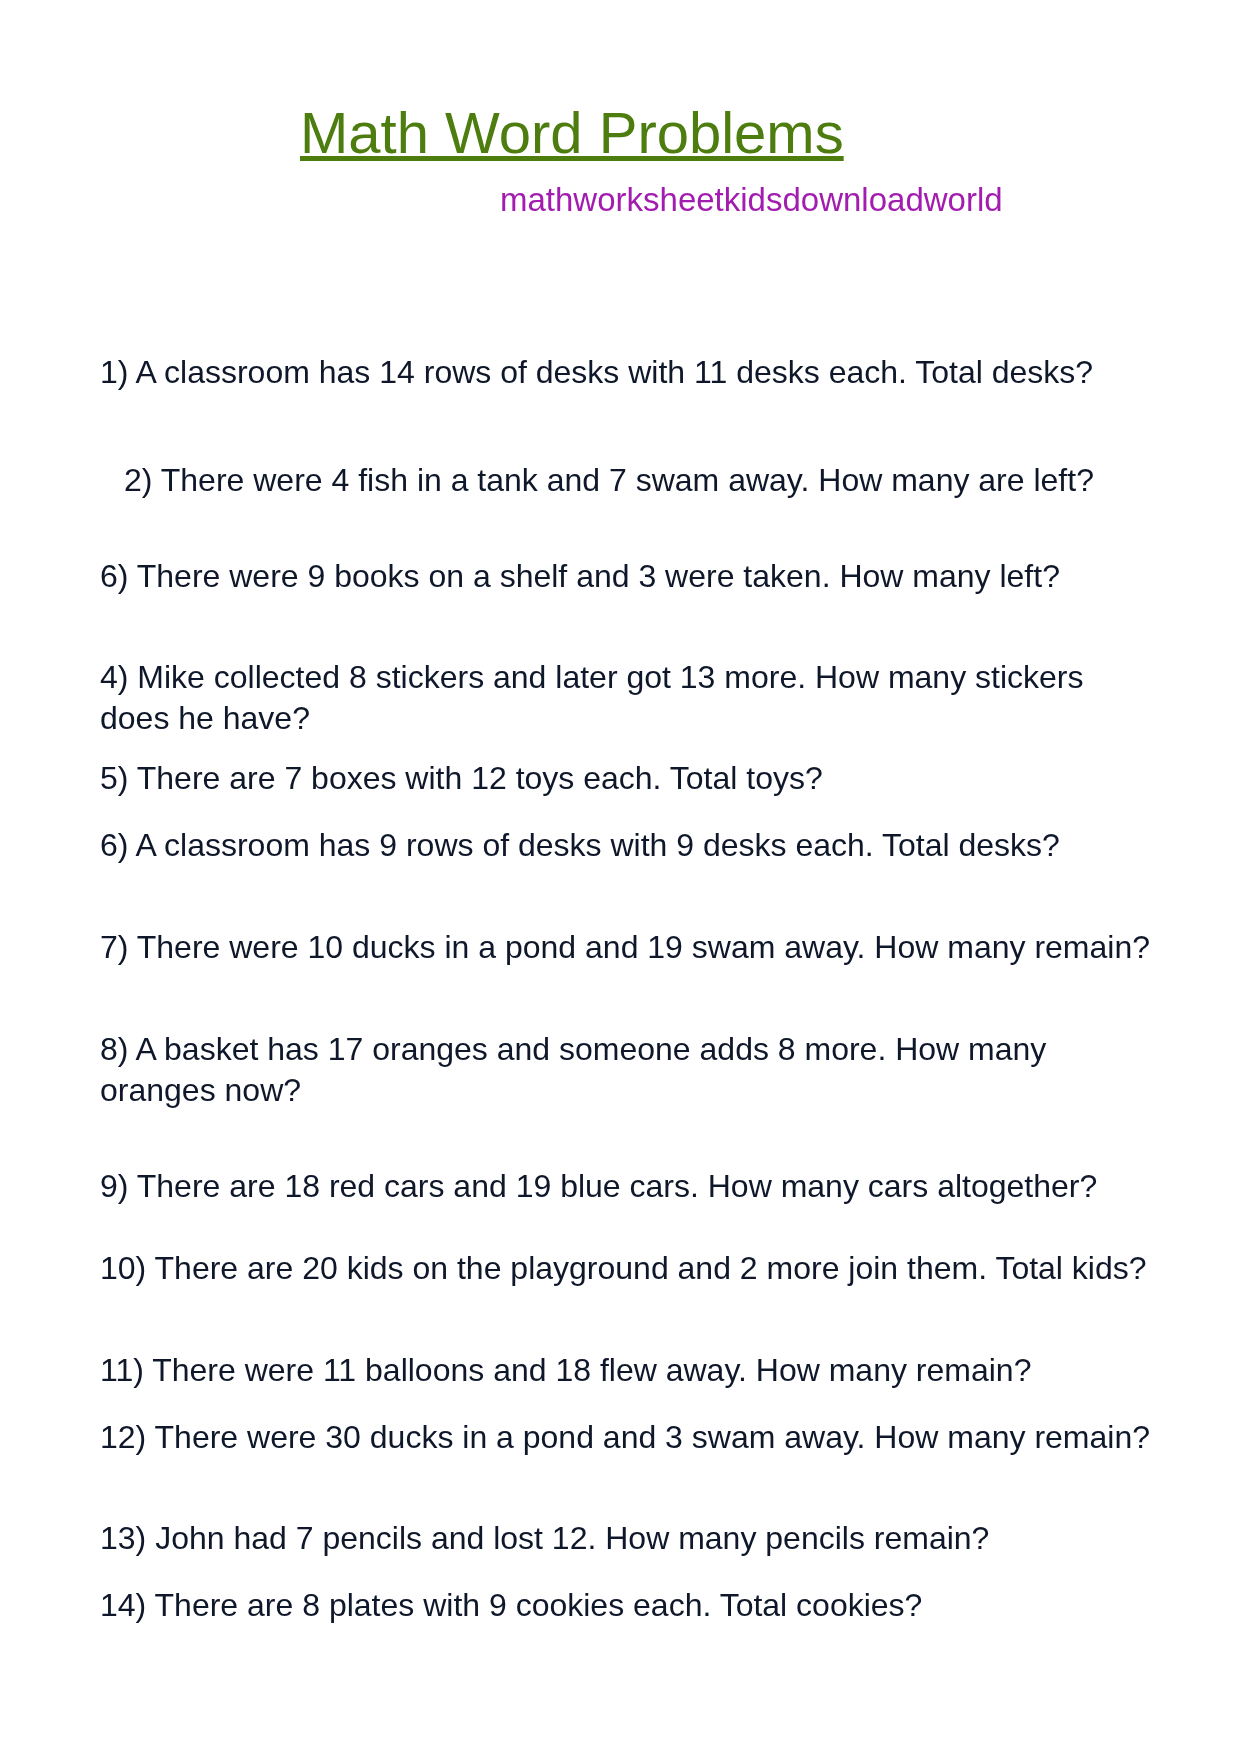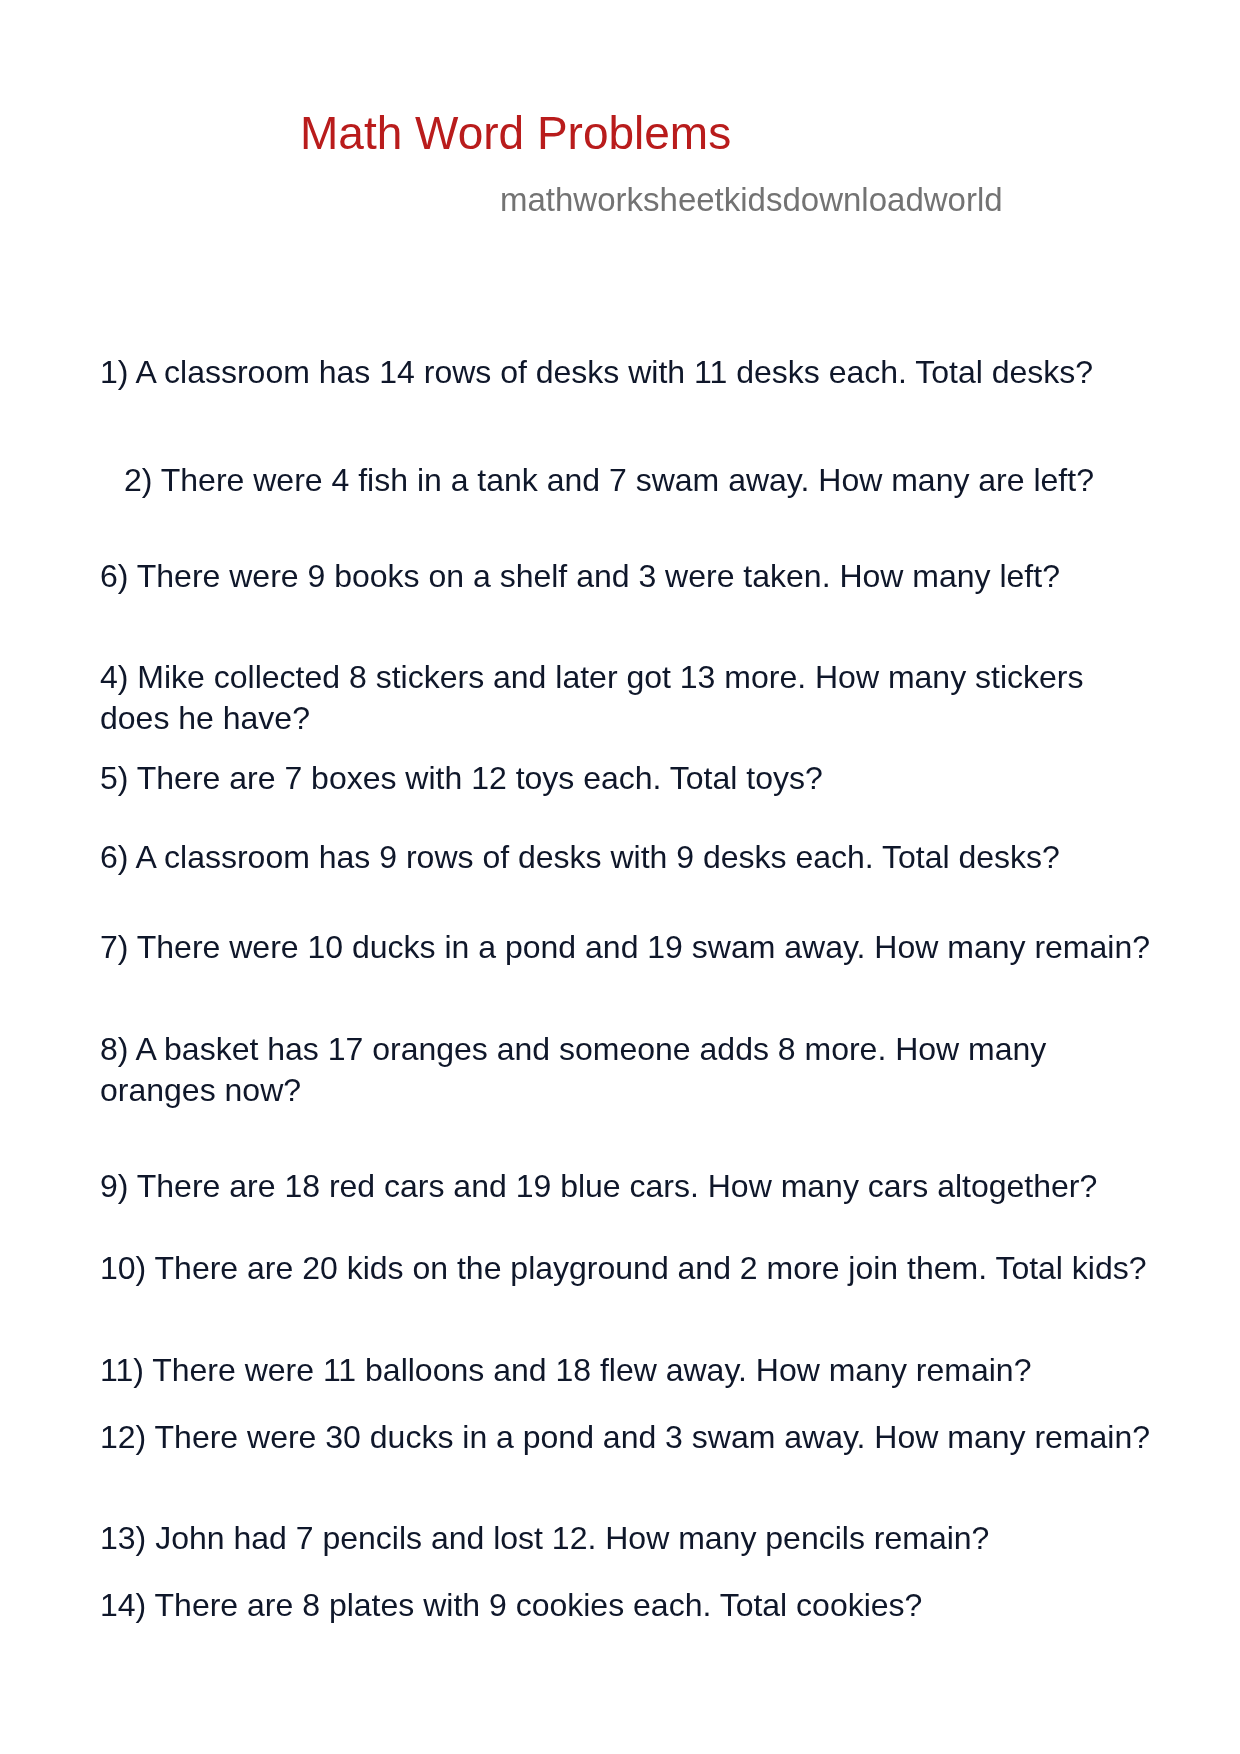--- a/index.html
+++ b/index.html
@@ -1,36 +1,36 @@
 <!DOCTYPE html>
 <html><head>
 <meta charset="utf-8">
 <style>
   html, body { margin: 0; padding: 0; background: #ffffff; }
   body { width: 1240px; height: 1754px; position: relative; overflow: hidden;
          font-family: "Liberation Sans", sans-serif; color: #000; }
-  .title { position: absolute; left: 300px; top: 98px; font-size: 46px; line-height: 70px;
-           font-weight: normal; margin: 0; color: #b91c1c; }
+  .title { position: absolute; left: 300px; top: 98px; font-size: 58px; line-height: 70px;
+           font-weight: normal; margin: 0; color: #4d7c0f; text-decoration: underline; }
   .subtitle { position: absolute; left: 500px; top: 180px; font-size: 33px; line-height: 40px;
-              color: #737373; }
+              color: #a21caf; }
   .problem { position: absolute; left: 100px; width: 1060px; font-size: 32px; line-height: 41px;
              color: #0f172a; }
 </style>
 </head>
 <body>
 
 <h1 class="title">Math Word Problems</h1>
 <div class="subtitle">mathworksheetkidsdownloadworld</div>
 
 <div class="problem" style="top:352px;">1) A classroom has 14 rows of desks with 11 desks each. Total desks?</div>
 <div class="problem" style="top:460px;margin-left:24px;">2) There were 4 fish in a tank and 7 swam away. How many are left?</div>
 <div class="problem" style="top:556px;">6) There were 9 books on a shelf and 3 were taken. How many left?</div>
 <div class="problem" style="top:657px;">4) Mike collected 8 stickers and later got 13 more. How many stickers does he have?</div>
 <div class="problem" style="top:758px;">5) There are 7 boxes with 12 toys each. Total toys?</div>
-<div class="problem" style="top:825px;margin-top:12px;">6) A classroom has 9 rows of desks with 9 desks each. Total desks?</div>
+<div class="problem" style="top:825px;">6) A classroom has 9 rows of desks with 9 desks each. Total desks?</div>
 <div class="problem" style="top:927px;">7) There were 10 ducks in a pond and 19 swam away. How many remain?</div>
 <div class="problem" style="top:1029px;">8) A basket has 17 oranges and someone adds 8 more. How many oranges now?</div>
 <div class="problem" style="top:1130px;margin-top:36px;">9) There are 18 red cars and 19 blue cars. How many cars altogether?</div>
 <div class="problem" style="top:1248px;">10) There are 20 kids on the playground and 2 more join them. Total kids?</div>
 <div class="problem" style="top:1350px;">11) There were 11 balloons and 18 flew away. How many remain?</div>
 <div class="problem" style="top:1417px;">12) There were 30 ducks in a pond and 3 swam away. How many remain?</div>
 <div class="problem" style="top:1518px;">13) John had 7 pencils and lost 12. How many pencils remain?</div>
 <div class="problem" style="top:1585px;">14) There are 8 plates with 9 cookies each. Total cookies?</div>
 
 </body></html>

